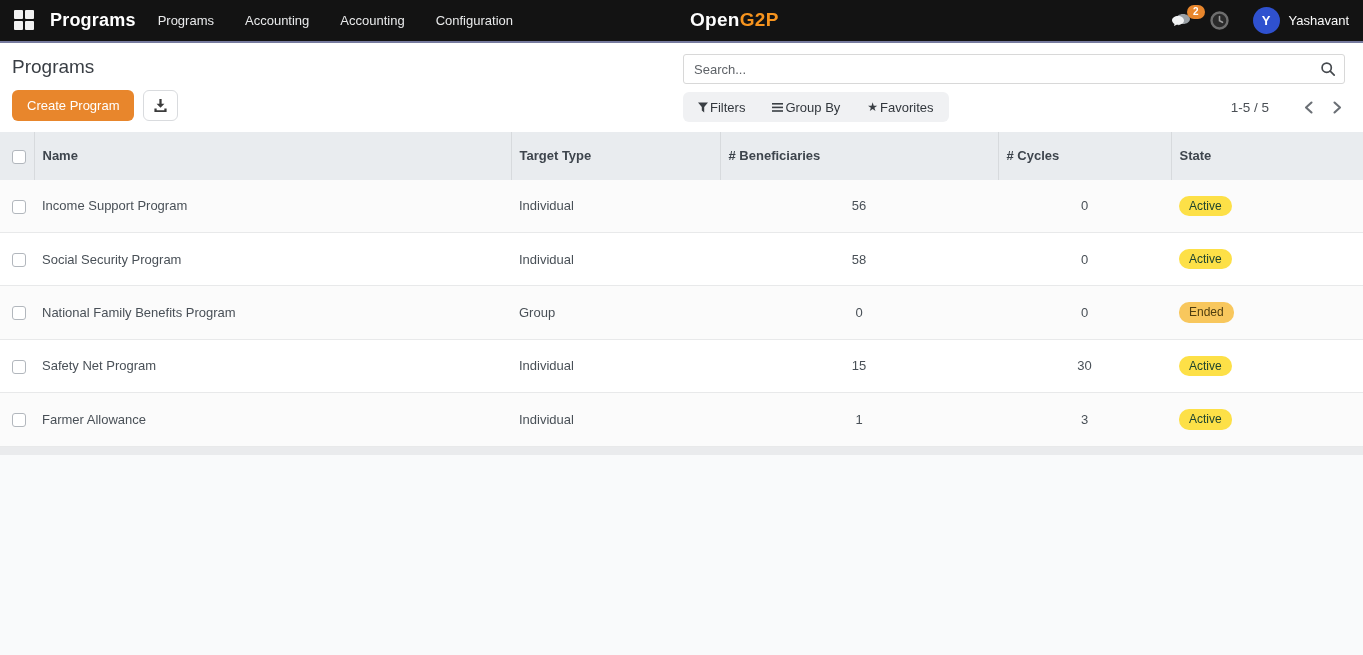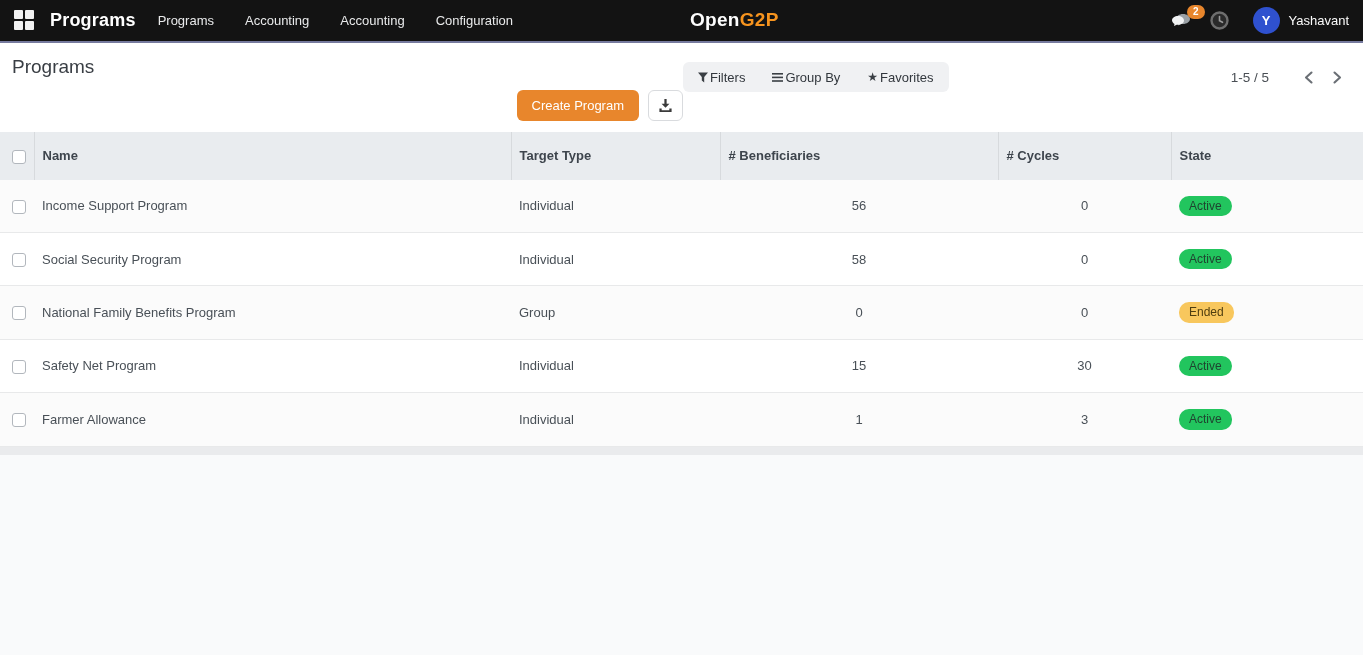--- a/index.html
+++ b/index.html
@@ -26,21 +26,21 @@
     font-size: 10px; font-weight: 700; border-radius: 9px; padding: 2px 6px; line-height: 1;
   }
   .user-chip { display: flex; align-items: center; gap: 9px; cursor: pointer; margin-left: 8px; }
   .avatar { width: 27px; height: 27px; border-radius: 50%; background: #2f51cf; color: #fff; font-size: 13px; font-weight: 700; display: flex; align-items: center; justify-content: center; }
   .user-name { font-size: 13px; color: #fbfbfb; }
 
   
   .control-panel { background: #fff; height: 89px; display: flex; }
   .cp-left { flex: 1; padding: 13px 0 0 12px; }
   .page-title { font-size: 19px; font-weight: 400; color: #393e44; margin-bottom: 12px; }
-  .btn-row { display: flex; gap: 9px; align-items: center; justify-content: flex-end; }
+  .btn-row { display: flex; gap: 9px; align-items: center; }
   .btn-primary {
     background: #e8862c; color: #fff; border: none; border-radius: 6px; height: 31px;
     padding: 0 15px; font-size: 13px; font-weight: 500; font-family: inherit; cursor: pointer;
   }
   .btn-export {
     width: 35px; height: 31px; background: #fff; border: 1px solid #d9dbde; border-radius: 6px;
     display: flex; align-items: center; justify-content: center; cursor: pointer;
   }
   .cp-right { width: 680px; padding-right: 18px; padding-top: 11px; }
   .search-box { position: relative; height: 30px; }
@@ -78,21 +78,21 @@
   .list-table tbody tr:nth-child(odd) { background: #fbfbfb; }
   .list-table tbody tr:nth-child(even) { background: #ffffff; }
   .num { text-align: center; }
   th.num { padding-right: 19px; }
   td.num { padding-right: 8px; }
   .checkbox { display: inline-block; width: 14px; height: 14px; border: 1px solid #b2b7bd; border-radius: 3px; background: #fff; vertical-align: middle; cursor: pointer; }
   .badge {
     display: inline-block; min-width: 50px; text-align: center; padding: 3px 10px;
     border-radius: 10px; font-size: 12px; font-weight: 500; line-height: 1.2;
   }
-  .badge-active { background: #22c55e; color: #1f4430; }
+  .badge-active { background: #fde047; color: #1f4430; }
   .badge-ended  { background: #f8c75d; color: #4f3e10; }
   .table-end-strip { height: 8px; background: #eaebed; }
 </style>
 </head>
 <body>
 
 <header class="navbar">
   <button class="apps-btn" title="">
     <i></i>
       <i></i>
@@ -139,20 +139,29 @@
       <button class="btn-primary">Create Program</button>
       <button class="btn-export">
         <svg width="15" height="15" viewBox="0 0 16 16">
           <path fill="#3b3b3b" d="M6.8 1h2.4v5.2h3L8 10.4 3.8 6.2h3z"></path>
           <path fill="#3b3b3b" d="M1.5 11.2h2.4v1.9h8.2v-1.9h2.4V15H1.5z"></path>
         </svg>
       </button>
     </div>
   </div>
   <div class="cp-right">
+    <div class="search-box">
+      <input type="text" placeholder="Search..." style="">
+      <span class="search-glass">
+        <svg width="16" height="16" viewBox="0 0 16 16">
+          <circle cx="6.7" cy="6.7" r="4.6" stroke="#45494e" stroke-width="1.7" fill="none"></circle>
+          <line x1="10.2" y1="10.2" x2="14.2" y2="14.2" stroke="#45494e" stroke-width="1.7" stroke-linecap="round"></line>
+        </svg>
+      </span>
+    </div>
     <div class="cp-tools">
       <div class="filter-group">
         <span class="filter-item">
           <svg width="10" height="11" viewBox="0 0 10 11">
             <path fill="#3a3f44" d="M0 .5h10L6.2 5v5.5L3.8 8.6V5z"></path>
           </svg>
           <span>Filters</span>
         </span>
         <span class="filter-item">
           <svg width="11" height="9" viewBox="0 0 11 9">

